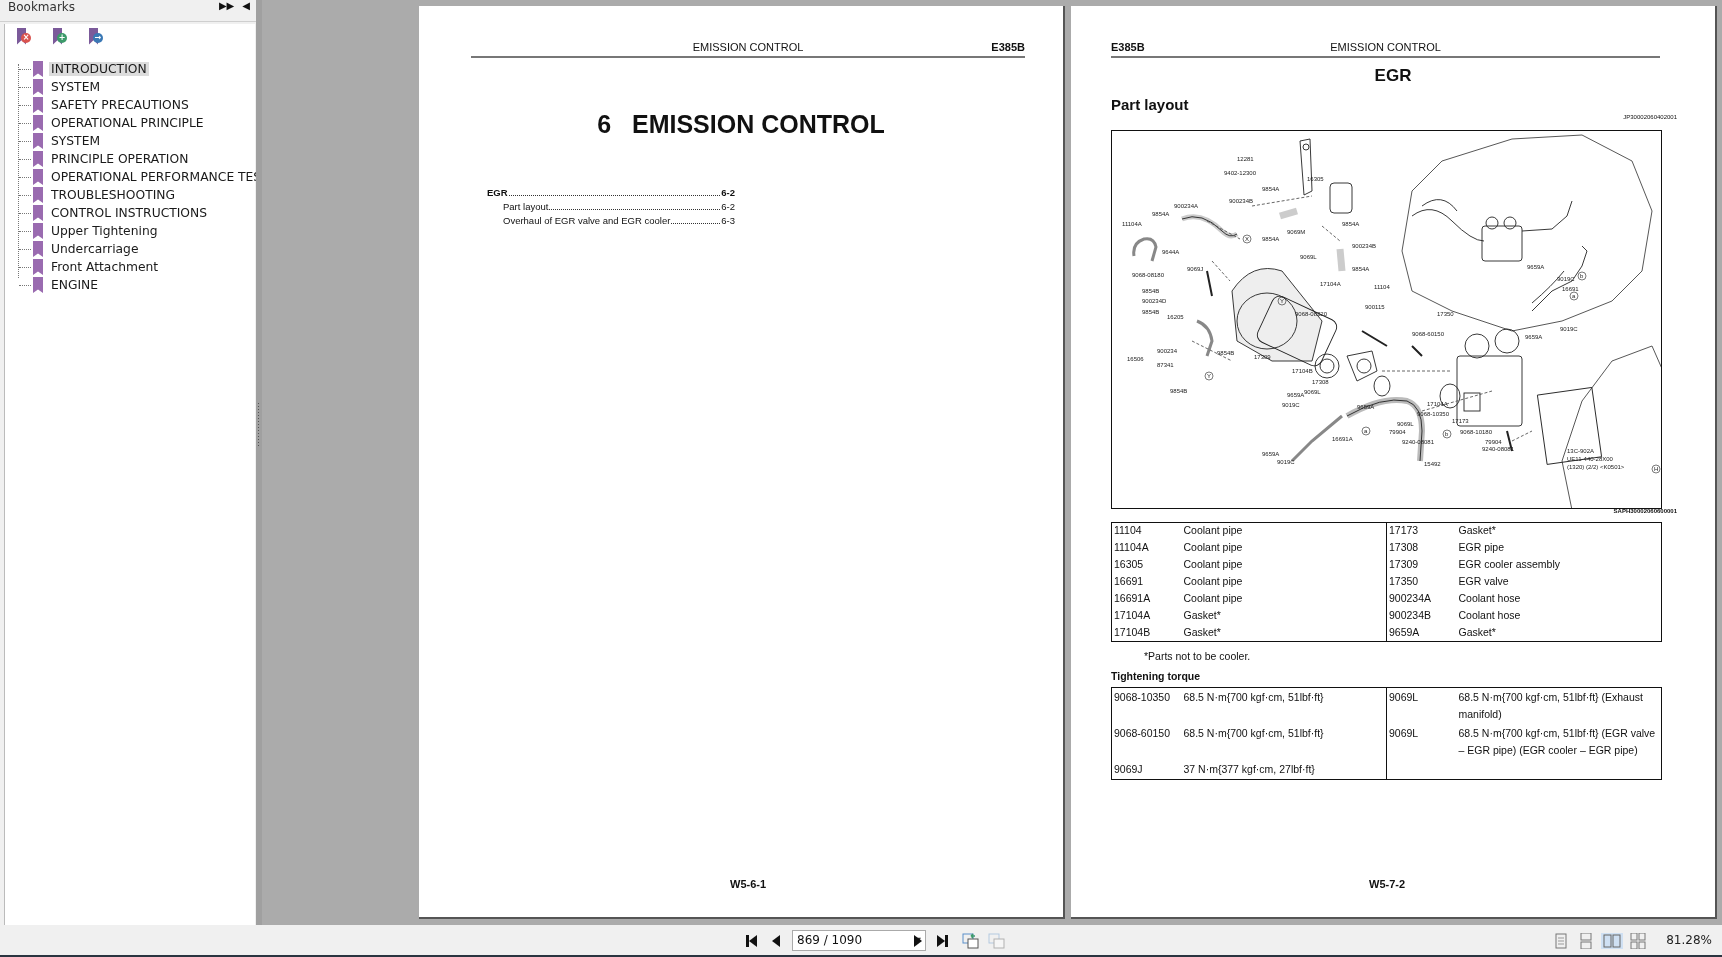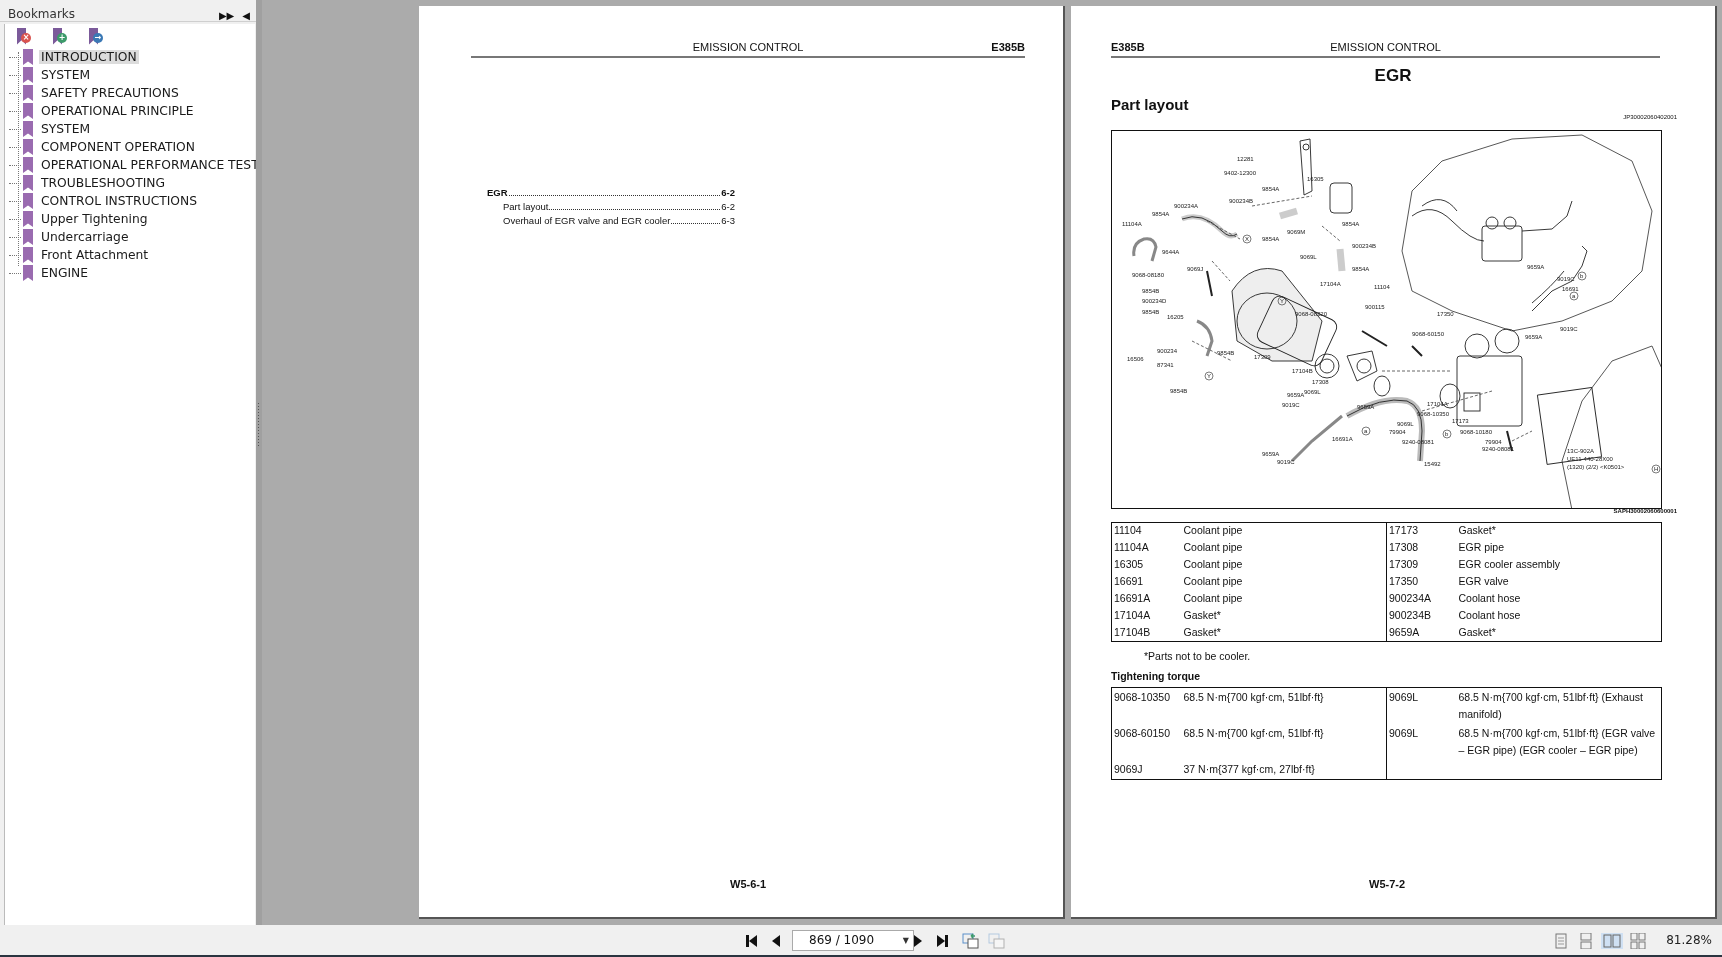--- a/index.html
+++ b/index.html
@@ -1,27 +1,27 @@
 <!DOCTYPE html>
 <html><head>
 <meta charset="utf-8">
 <style>
 *{box-sizing:border-box;margin:0;padding:0}
 html,body{width:1722px;height:957px;overflow:hidden;background:#f0f0f0;font-family:"DejaVu Sans",sans-serif}
 #app{position:relative;width:1722px;height:957px}
 
 #sidebar{position:absolute;left:0;top:0;width:256px;height:925px;background:#f0f0f0}
-#sb-header{position:absolute;left:0;top:0;width:256px;height:22px;display:flex;align-items:flex-end;justify-content:space-between;padding:0 6px 0 8px;font-size:12px;color:#333;border-bottom:1px solid #cfcfcf}
+#sb-header{position:absolute;left:0;top:0;width:256px;height:22px;display:flex;align-items:flex-start;justify-content:space-between;padding:0 6px 0 8px;font-size:12px;color:#333;border-bottom:1px solid #cfcfcf}
 #sb-header .ctrls{display:flex;gap:8px;font-size:10px;color:#111}
 #sb-panel{position:absolute;left:4px;top:24px;width:251px;height:901px;background:#fff;border-left:1px solid #bbb}
 #sb-tools{height:24px;display:flex;gap:22px;align-items:center;padding-left:12px}
 .bm-tool{position:relative;width:14px;height:17px}
 .bm-tool .flag{position:absolute;left:0;top:0;width:9px;height:17px;background:#7b5a9a;clip-path:polygon(0 0,100% 0,100% 100%,50% 75%,0 100%)}
 .bm-tool .dot{position:absolute;left:4px;top:5px;width:10px;height:10px;border-radius:50%;font-size:8px;line-height:10px;text-align:center;color:#fff;font-weight:bold}
-#bm-tree{position:relative;margin-top:0}
+#bm-tree{position:relative;padding-left:10px;margin-top:12px}
 #bm-tree .vline{position:absolute;left:13px;top:4px;width:0;height:214px;border-left:1px dotted #777}
 .bm-item{position:relative;height:18px;display:flex;align-items:center;padding-left:20px;font-size:12.3px;color:#1a1a1a;white-space:nowrap;cursor:pointer}
 .bm-item .hline{position:absolute;left:4px;top:9px;width:12px;border-top:1px dotted #777}
 .bm-item .ribbon{position:absolute;left:18px;top:1px;width:10px;height:16px;background:#9a6bb0;clip-path:polygon(0 0,100% 0,100% 100%,50% 78%,0 100%)}
 .bm-item .lbl{margin-left:14px;padding:0 2px}
 .bm-item.selected .lbl{background:#dcdcdc}
 #splitter{position:absolute;left:256px;top:0;width:6px;height:925px;background:#a0a0a0}
 #splitter .grip{position:absolute;left:1px;top:402px;width:4px;height:45px;background-image:radial-gradient(#555 0.9px,transparent 1px);background-size:3px 3px}
 
 #viewer{position:absolute;left:262px;top:0;width:1460px;height:925px;background:#ababab}
@@ -60,21 +60,21 @@
 #torque td{padding:1px 2px;vertical-align:top;line-height:17px}
 #torque td.code{width:70px}
 #torque td.desc{width:205px}
 #torque td.sep{border-left:1px solid #111}
 
 #toolbar{position:absolute;left:0;top:925px;width:1722px;height:32px;background:#f0f0f0;border-bottom:2px solid #2a3440}
 .tb-btn{position:absolute;top:8px;height:16px;display:flex;align-items:center;justify-content:center;cursor:pointer}
 .tri-l{width:0;height:0;border-top:6px solid transparent;border-bottom:6px solid transparent;border-right:8px solid #111}
 .tri-r{width:0;height:0;border-top:6px solid transparent;border-bottom:6px solid transparent;border-left:8px solid #111}
 .bar{width:3px;height:12px;background:#111}
-#page-input{position:absolute;left:792px;top:5px;width:122px;height:21px;border:1px solid #aaa;background:#fff;font-size:12px;padding-left:16px;line-height:19px;color:#111}
+#page-input{position:absolute;left:792px;top:5px;width:134px;height:21px;border:1px solid #aaa;background:#fff;font-size:12px;padding-left:4px;line-height:19px;color:#111}
 #page-input .dd{position:absolute;right:4px;top:0;font-size:8px;color:#333}
 .view-ic{position:absolute;top:8px;width:14px;height:16px;cursor:pointer}
 #zoom-val{position:absolute;right:10px;top:8px;font-size:12px;color:#222}
 </style>
 </head>
 <body>
 
 <div id="app">
 
   <div id="sidebar">
@@ -123,21 +123,21 @@
             <span class="lbl">OPERATIONAL PRINCIPLE</span>
           </div>
         <div class="bm-item">
             <span class="hline"></span>
             <span class="ribbon"></span>
             <span class="lbl">SYSTEM</span>
           </div>
         <div class="bm-item">
             <span class="hline"></span>
             <span class="ribbon"></span>
-            <span class="lbl">COMPONENT OPERATION</span>
+            <span class="lbl">PRINCIPLE OPERATION</span>
           </div>
         <div class="bm-item">
             <span class="hline"></span>
             <span class="ribbon"></span>
             <span class="lbl">OPERATIONAL PERFORMANCE TEST</span>
           </div>
         <div class="bm-item">
             <span class="hline"></span>
             <span class="ribbon"></span>
             <span class="lbl">TROUBLESHOOTING</span>
@@ -175,20 +175,21 @@
       <div class="grip"></div>
     </div>
 
   <div id="viewer">
 
     <div class="page" id="page1">
       <div class="hdr">
         <span class="c">EMISSION CONTROL</span>
         <span class="r">E385B</span>
       </div>
+      <div class="chapter-title" style="white-space:pre">6   EMISSION CONTROL</div>
       <div class="toc">
         <div class="toc-row">
           <span class="t" style="font-weight:bold">EGR</span>
             <span class="dots"></span>
             <span class="p">6-2</span>
         </div>
         <div class="toc-row sub">
           <span class="t">Part layout</span>
             <span class="dots"></span>
             <span class="p">6-2</span>

